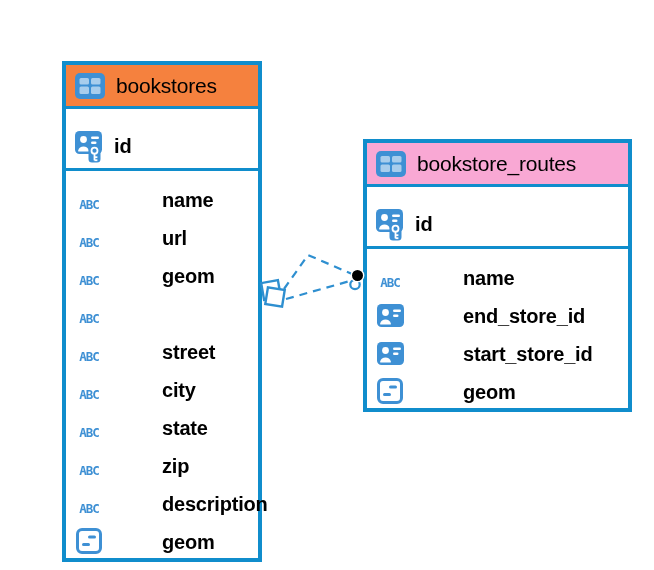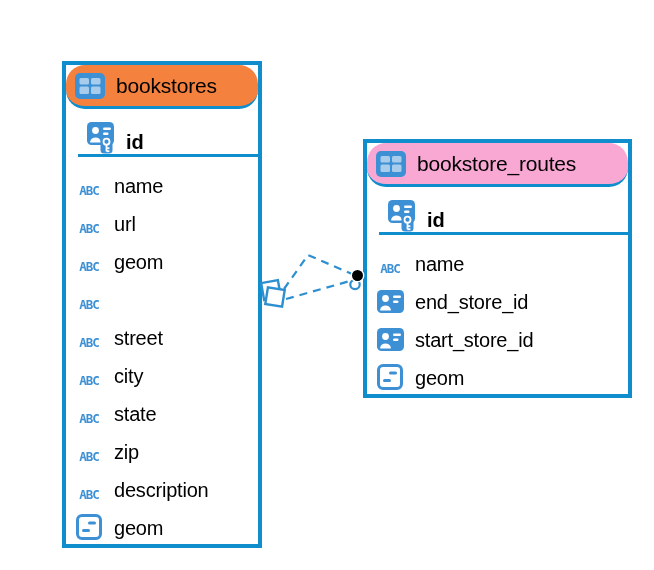--- a/index.html
+++ b/index.html
@@ -7,34 +7,34 @@
     position:relative;width:654px;height:570px;background:#ffffff;overflow:hidden;
     font-family:"Liberation Sans", sans-serif;color:#000;
   }
   .table-card{
     position:absolute;background:#fff;border:4px solid #108DCC;box-sizing:border-box;
   }
   #table-bookstores{left:62px;top:61px;width:200px;}
   #table-bookstore-routes{left:363px;top:139px;width:269px;}
   .t-header{
     height:41px;display:flex;align-items:center;gap:9px;padding:0 8px 0 7px;
-    border-bottom:3px solid #108DCC;box-sizing:content-box;border-radius:19px;
+    border-bottom:3px solid #108DCC;box-sizing:content-box;
   }
   #table-bookstores .t-header{background:#F5813E;}
   #table-bookstore-routes .t-header{background:#f9a8d4;}
   .t-title{font-size:21px;font-weight:400;white-space:nowrap;letter-spacing:-0.2px;}
   .pk-row{
-    height:43px;display:flex;align-items:flex-end;gap:8px;padding:2px 8px 0 6px;
-    border-bottom:3px solid #108DCC;background:#fff;margin-left:12px;
+    height:43px;display:flex;align-items:center;gap:8px;padding:16px 8px 0 6px;
+    border-bottom:3px solid #108DCC;background:#fff;
   }
   .pk-label{font-size:20px;font-weight:700;}
   .cols{padding:3px 0 4px 0;}
   .col-row{height:38px;display:flex;align-items:flex-end;gap:8px;padding:0 8px 0 6px;}
   .icon-box{width:34px;display:flex;justify-content:center;align-items:center;flex:0 0 34px;}
-  .col-label{font-size:20px;font-weight:400;white-space:nowrap;letter-spacing:-0.2px;}
+  .col-label{font-size:20px;font-weight:700;white-space:nowrap;letter-spacing:-0.2px;margin-left:48px;}
   .abc-glyph{
     font-family:"DejaVu Sans Mono", monospace;font-size:12.5px;font-weight:700;
     color:#3E90D4;letter-spacing:-1px;
   }
   #connector-layer{position:absolute;left:0;top:0;pointer-events:none;z-index:5;}
   .dash-line{fill:none;stroke:#2E8FD0;stroke-width:2.2;stroke-dasharray:8 6;}
   .marker-square{fill:#ffffff;stroke:#2E8FD0;stroke-width:2.4;}
 </style>
 </head>
 <body>

